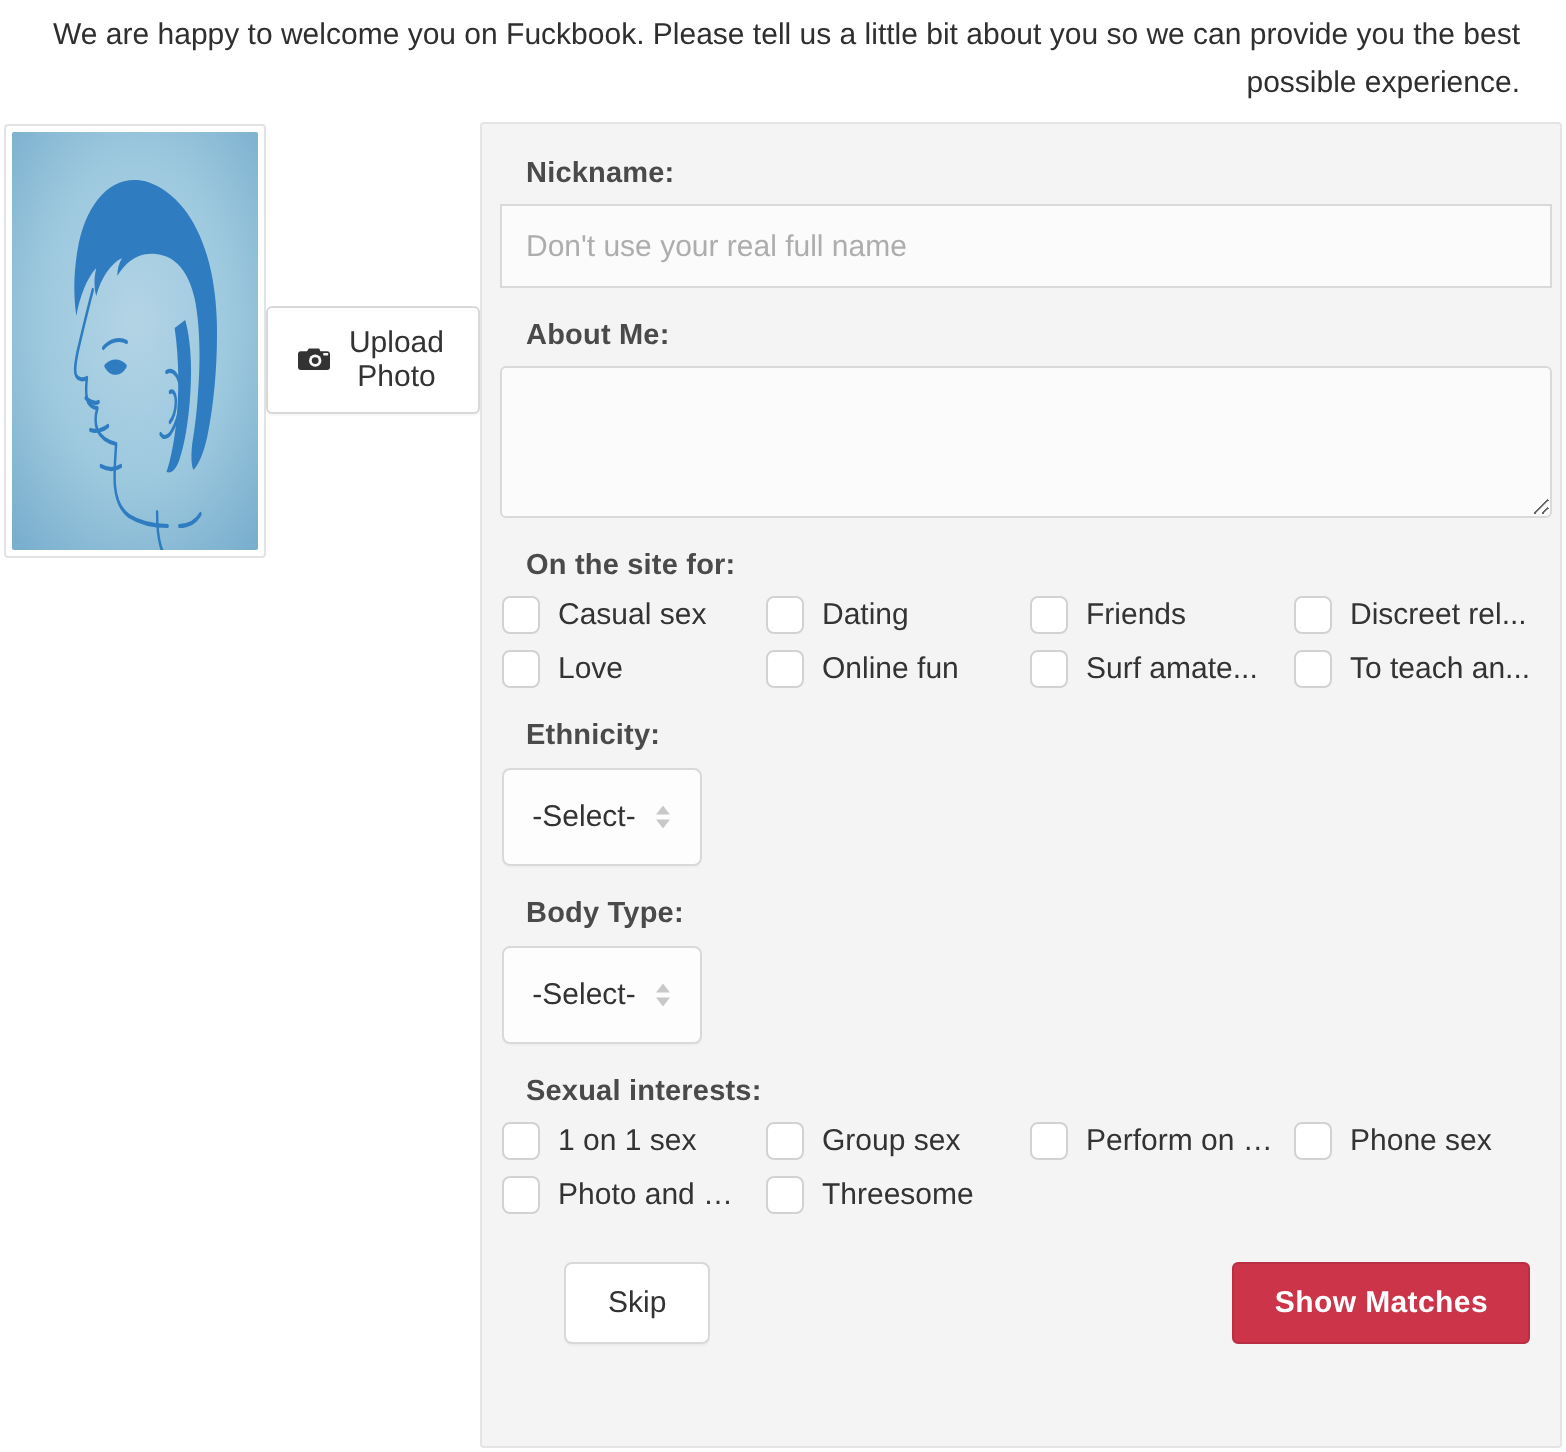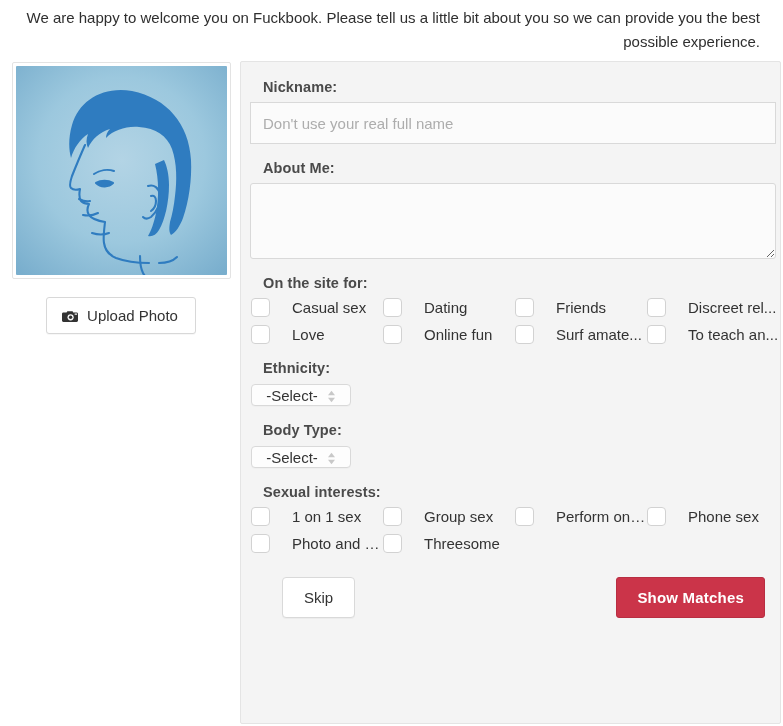--- a/index.html
+++ b/index.html
@@ -33,21 +33,21 @@
     align-items: flex-start;
     padding-left: 2px;
     margin-top: 7px;
   }
 
   
   .left-col {
     width: 238px;
     flex: 0 0 238px;
     display: flex;
-    flex-direction: column;
+    flex-direction: row;
     align-items: center;
     padding-top: 1px;
   }
   .avatar-frame {
     width: 219px;
     height: 217px;
     box-sizing: border-box;
     border: 1px solid #e3e3e3;
     padding: 3px;
     background: #ffffff;
@@ -132,21 +132,21 @@
   
   .cb-grid {
     display: grid;
     grid-template-columns: 132px 132px 132px 132px;
     row-gap: 8px;
     margin: 2px 0 2px 1px;
   }
   .cb-item {
     display: flex;
     align-items: center;
-    gap: 22px;
+    gap: 9px;
     overflow: hidden;
     white-space: nowrap;
     cursor: pointer;
   }
   .cb-box {
     flex: 0 0 auto;
     width: 19px;
     height: 19px;
     box-sizing: border-box;
     border: 1px solid #d2d2d2;
@@ -162,21 +162,21 @@
   }
 
   
   .select-box {
     display: inline-flex;
     align-items: center;
     justify-content: center;
     gap: 9px;
     box-sizing: border-box;
     width: 100px;
-    height: 22px;
+    height: 49px;
     border: 1px solid #d9d9d9;
     border-radius: 4px;
     background: #fdfdfd;
     font-size: 15px;
     color: #333;
     margin: 1px 0 0 1px;
     cursor: pointer;
     box-shadow: 0 1px 0 rgba(0,0,0,.02);
   }
   .sel-arrow { display: inline-block; width: 9px; height: 13px; opacity: .45; }

